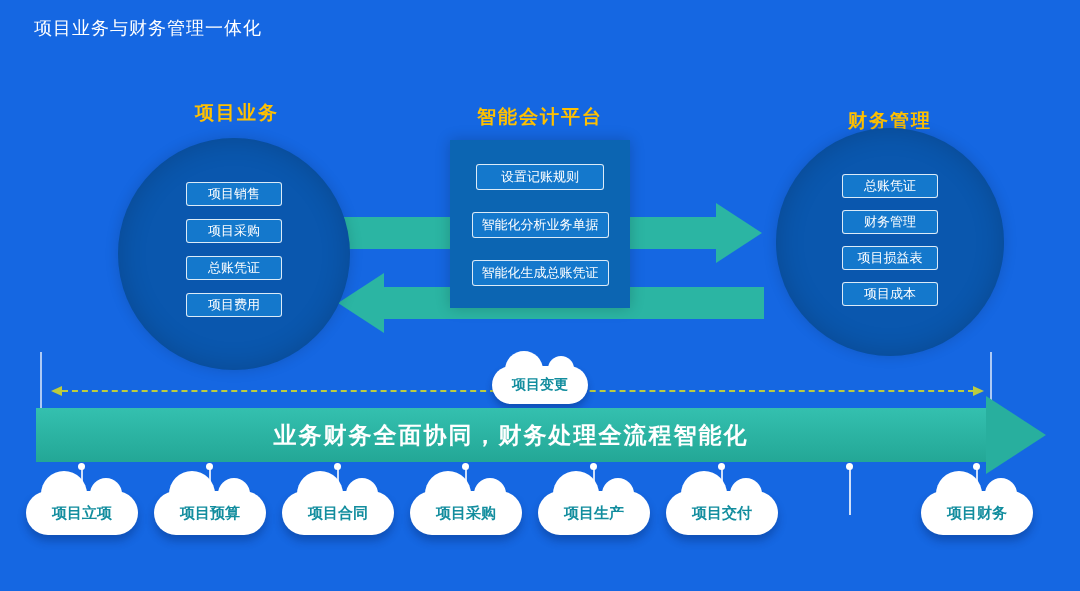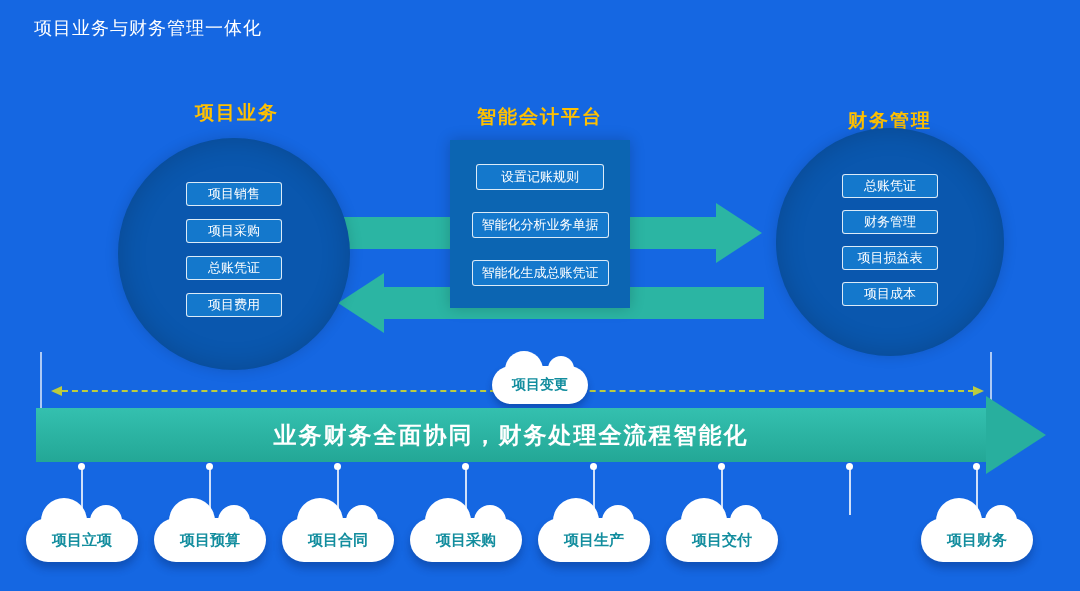--- a/index.html
+++ b/index.html
@@ -74,21 +74,21 @@
   .banner-head {
     position:absolute; left:986px; top:396px; width:0; height:0; z-index:2;
     border-top:39px solid transparent; border-bottom:39px solid transparent;
     border-left:60px solid #28AF9E;
   }
 
   .connector { position:absolute; width:2px; height:46px; top:469px; background:rgba(255,255,255,0.8); z-index:1; }
   .dot { position:absolute; width:7px; height:7px; border-radius:50%; top:463px; background:#ffffff; z-index:2; }
 
   .cloud {
-    position:absolute; top:518px; width:112px; height:44px;
+    position:absolute; top:491px; width:112px; height:44px;
     background:#ffffff; border-radius:22px;
     display:flex; align-items:center; justify-content:center;
     color:#128D9E; font-size:15px; font-weight:bold; z-index:2;
     box-shadow:0 6px 8px rgba(0,25,80,0.30);
   }
   .cloud::before {
     content:""; position:absolute; width:46px; height:46px; border-radius:50%;
     background:#ffffff; top:-20px; left:15px;
   }
   .cloud::after {

